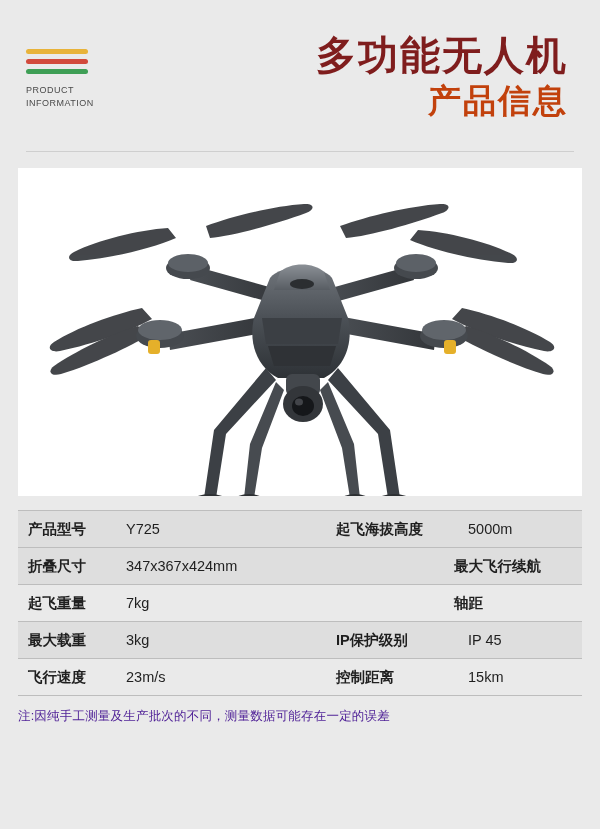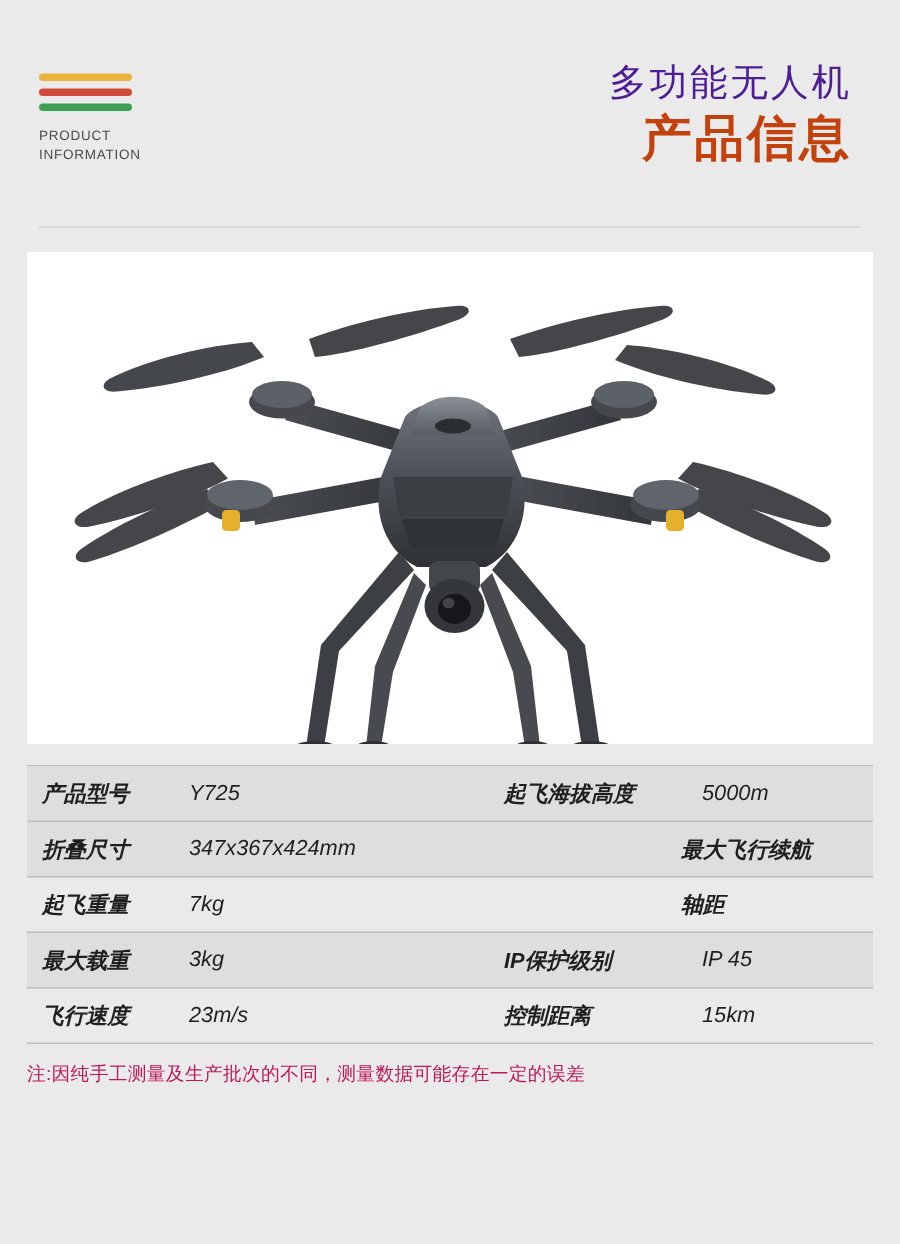--- a/index.html
+++ b/index.html
@@ -54,23 +54,23 @@
     line-height: 1.35;
     color: #4a4a4a;
     font-weight: normal;
   }
   .header-titles {
     flex: 1 1 auto;
     text-align: right;
     padding-right: 6px;
   }
   .title-main {
-    font-size: 25px;
-    font-weight: normal;
-    color: #4c1d95;
+    font-size: 40px;
+    font-weight: bold;
+    color: #7f1d1d;
     letter-spacing: 2px;
     line-height: 1.25;
   }
   .title-sub {
     font-size: 33px;
     font-weight: bold;
     color: #c2410c;
     letter-spacing: 2px;
     line-height: 1.25;
   }
@@ -113,31 +113,30 @@
   .spec-row.alt {
     background: #dedede;
   }
   .cell {
     display: flex;
     align-items: center;
     font-size: 14.5px;
     color: #1f1f1f;
     white-space: nowrap;
     overflow: hidden;
-    font-style: italic;
   }
   .c-label-1 { flex: 0 0 104px; padding-left: 10px; font-weight: bold; }
   .c-value-1 { flex: 1 1 auto; padding-left: 4px; }
   .c-label-2 { flex: 0 0 132px; padding-left: 4px; font-weight: bold; }
   .c-value-2 { flex: 0 0 118px; padding-left: 4px; }
 
   .note {
     margin: 12px 18px 0 18px;
     font-size: 12.5px;
-    color: #be185d;
+    color: #4c1d95;
     letter-spacing: 0.2px;
   }
 </style>
 </head>
 <body>
 
 <div class="page">
 
   <div class="header">
     <div class="brand">

